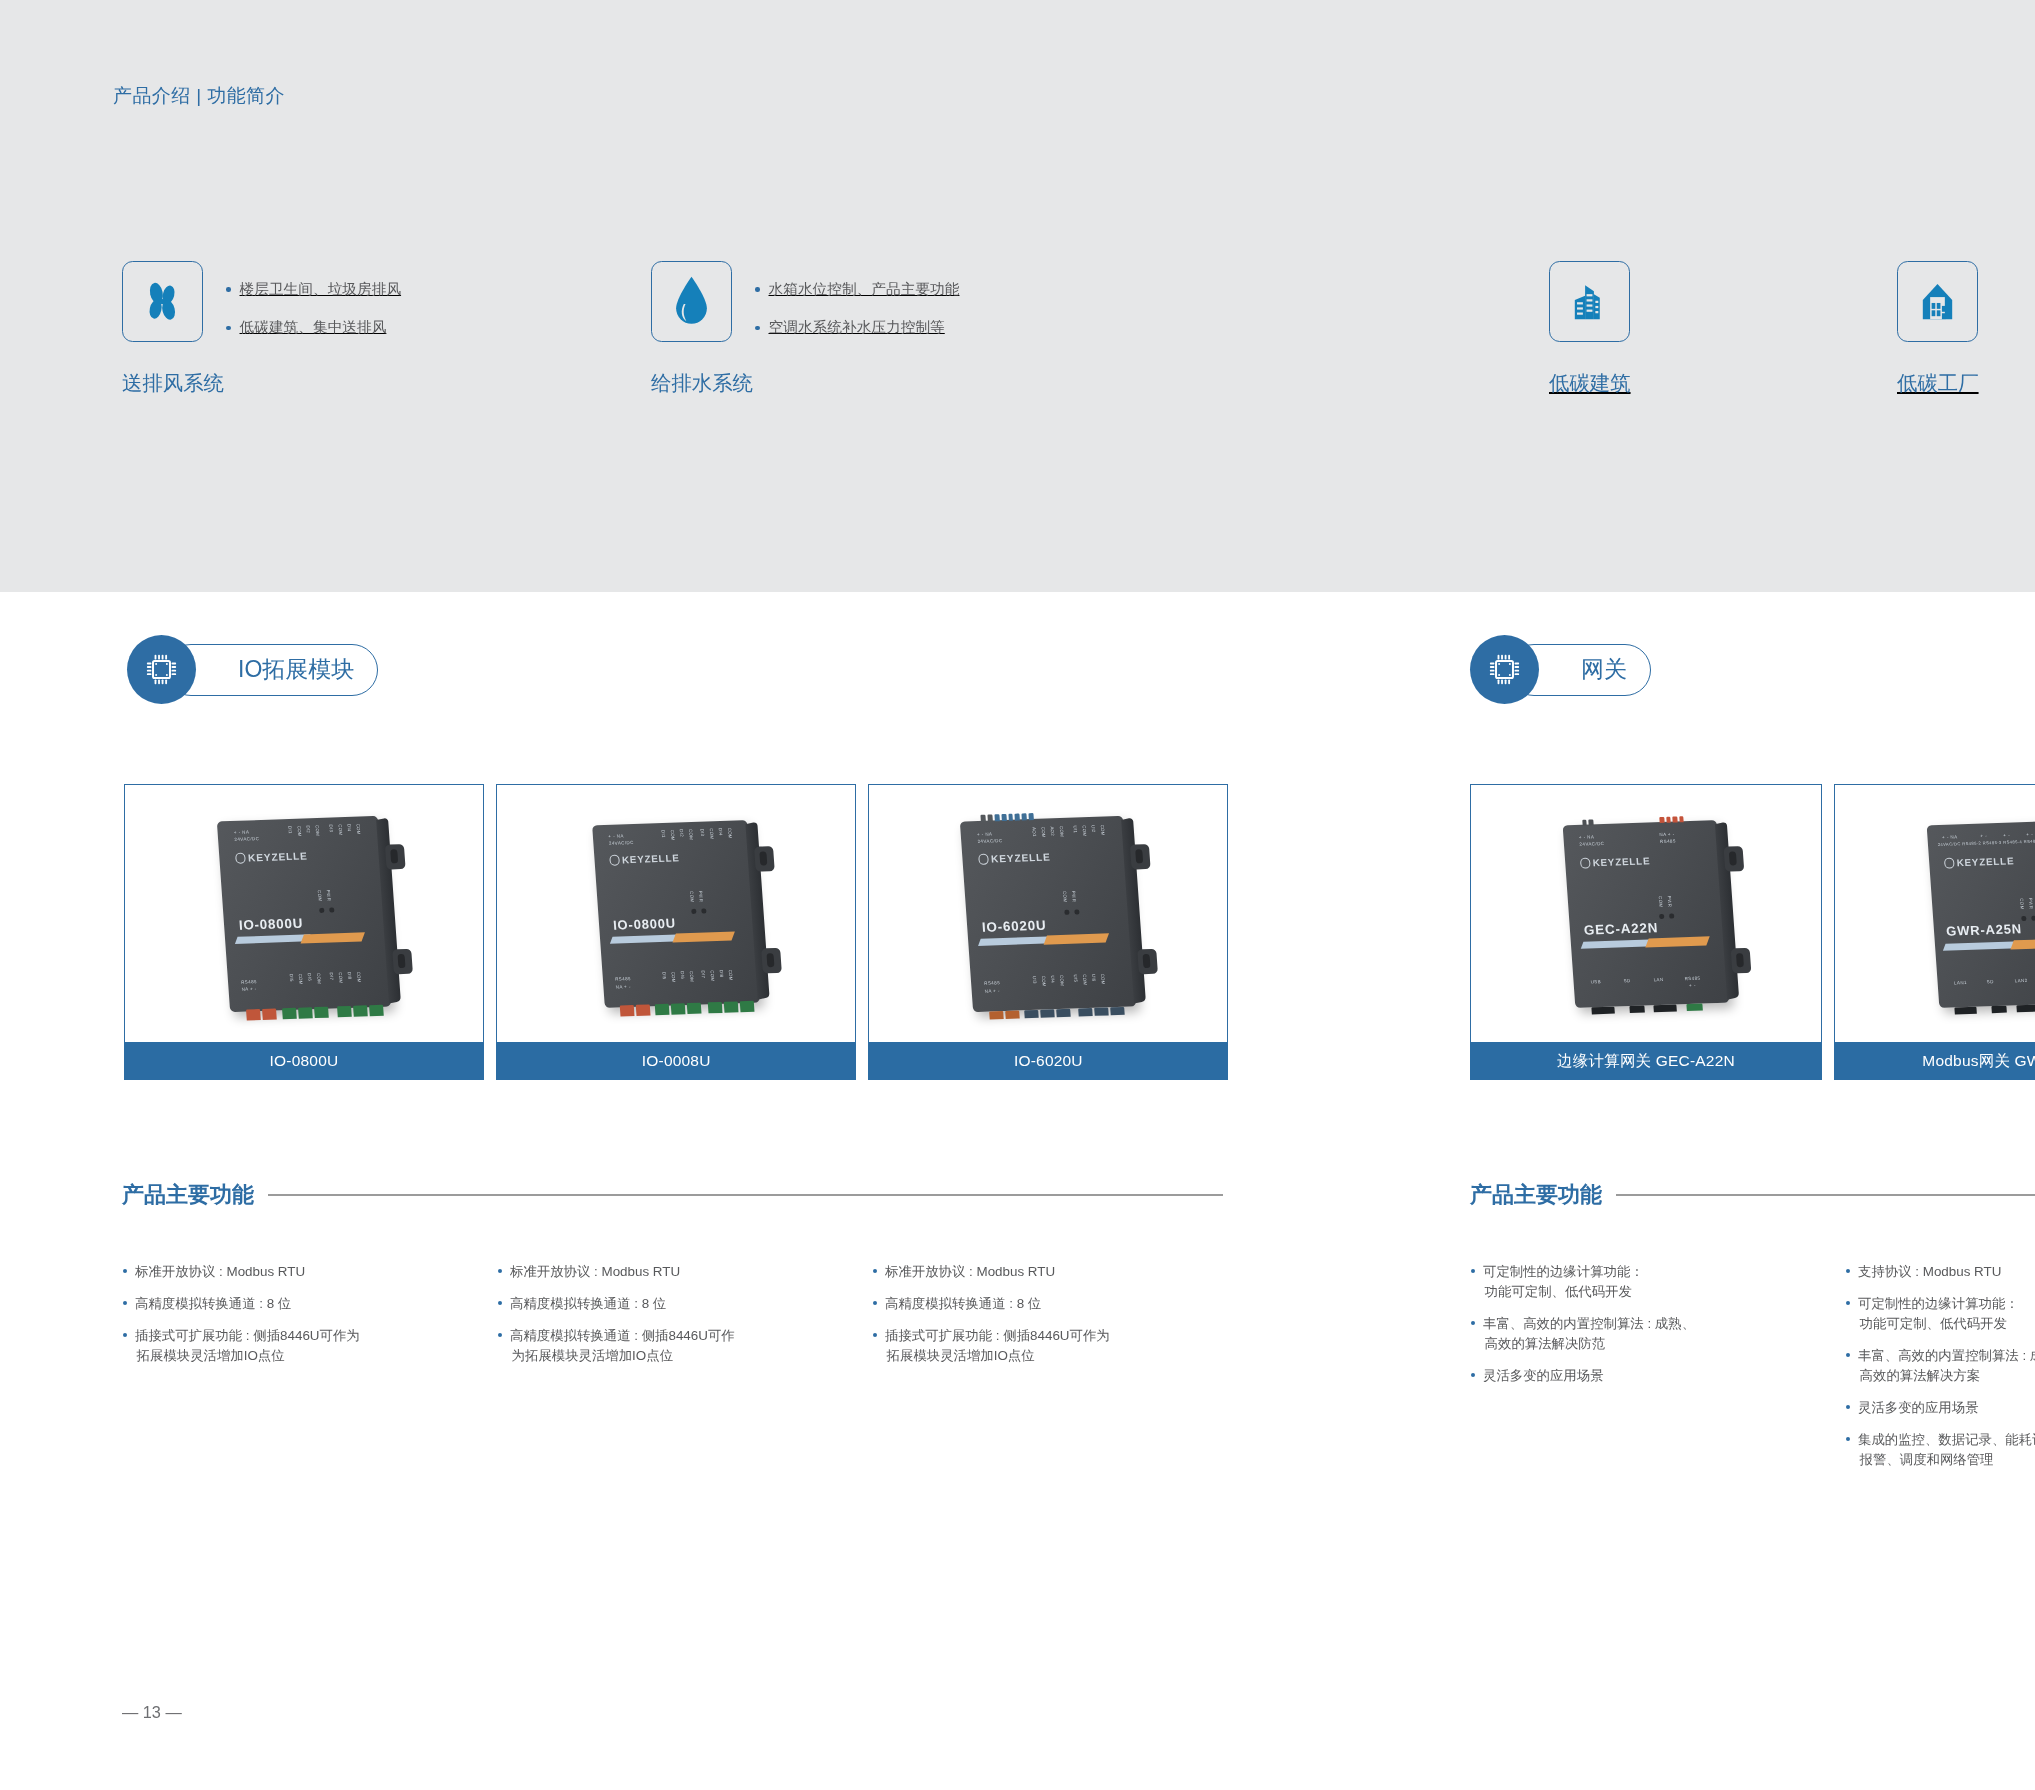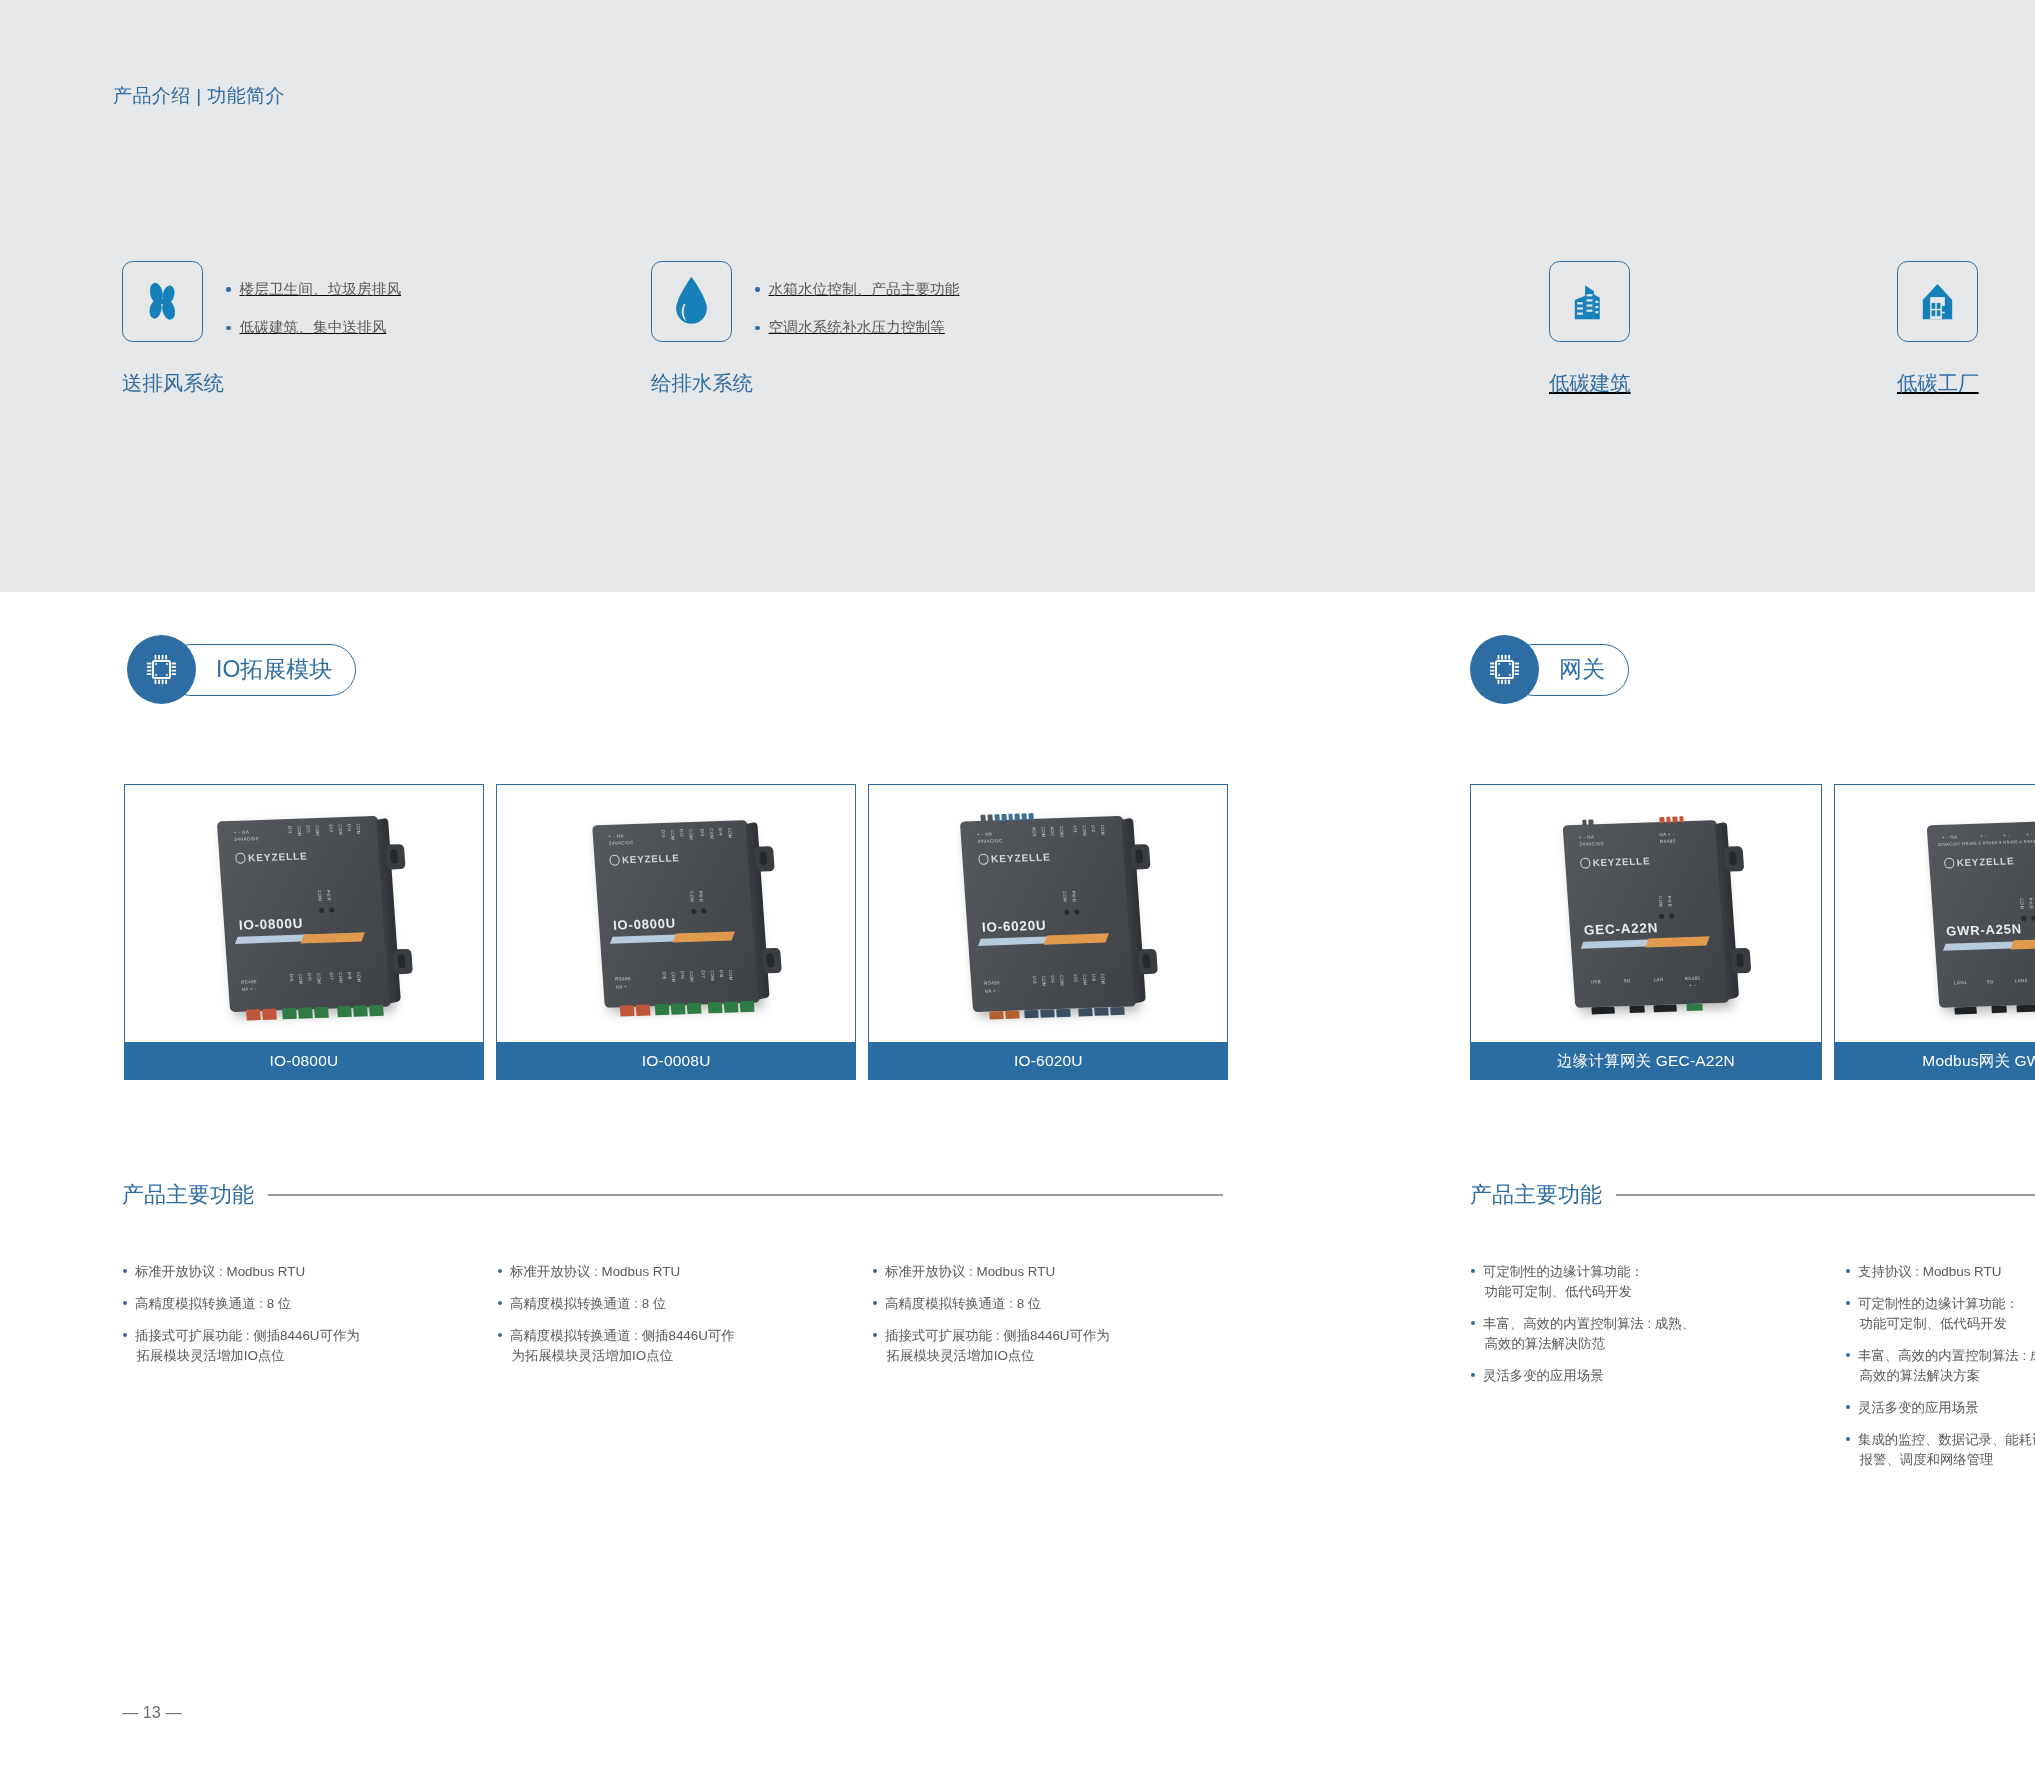--- a/index.html
+++ b/index.html
@@ -52,21 +52,21 @@
   .badge-chip{
     width:69px; height:69px; border-radius:50%;
     background:#2e6da4; display:flex; align-items:center; justify-content:center;
     position:relative; z-index:2;
   }
   .badge-pill{
     height:52px; border:1.6px solid #2e6da4; border-radius:26px;
     margin-left:-31px; padding:0 23px 0 50px;
     display:flex; align-items:center;
   }
-  .badge-label{ font-size:23px; color:#2e6da4; white-space:nowrap; }
+  .badge-label{ font-size:23px; color:#2e6da4; white-space:nowrap;margin-left:22px; }
 
   
   .prod-row{ position:absolute; display:flex; }
   .prod-card{ display:flex; flex-direction:column; }
   .prod-img{
     border:1.2px solid #2e6da4; border-bottom:none;
     background:#ffffff; position:relative; overflow:hidden;
   }
   .prod-cap{
     background:#2b6ca3; color:#ffffff; display:flex;
@@ -123,21 +123,21 @@
   .dev-txt{ position:absolute; color:#c9d1d9; font-size:4.5px; letter-spacing:0.4px; }
   .dev-led{ position:absolute; display:flex; gap:5.7px; }
   .dev-led i{
     width:4.5px; height:4.5px; border-radius:50%; background:#2a2c2f; display:block;
   }
   .term{ position:absolute; display:flex; gap:2px; }
   .term b{ display:block; width:14px; height:10.6px; border-radius:1.2px 1.2px 0 0; }
 
   
   .feat-head{ position:absolute; display:flex; align-items:center; }
-  .feat-head-txt{ font-size:22px; color:#2e6da4; font-weight:normal; white-space:nowrap; }
+  .feat-head-txt{ font-size:22px; color:#2e6da4; font-weight:bold; white-space:nowrap; }
   .feat-head-rule{ height:1.2px; background:#9b9b9b; margin-left:14px; }
 
   .feat-cols{ position:absolute; display:flex;justify-content:center; }
   .feat-col{ }
   .feat-col li{
     list-style:none; position:relative; padding-left:14px;
     font-size:13.4px; color:#58595b; line-height:1.48; margin-bottom:12.2px;
   }
   .feat-col li::before{
     content:""; position:absolute; left:1.6px; top:7px;

